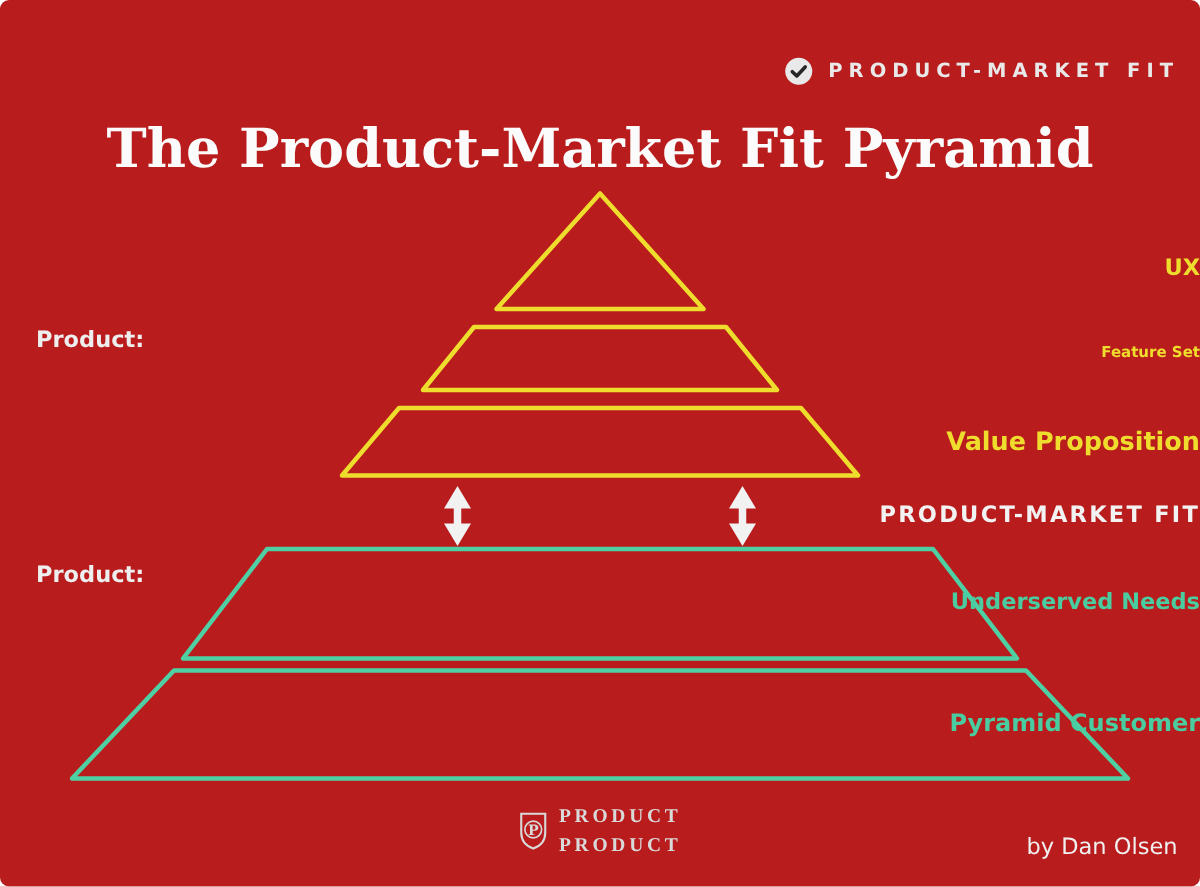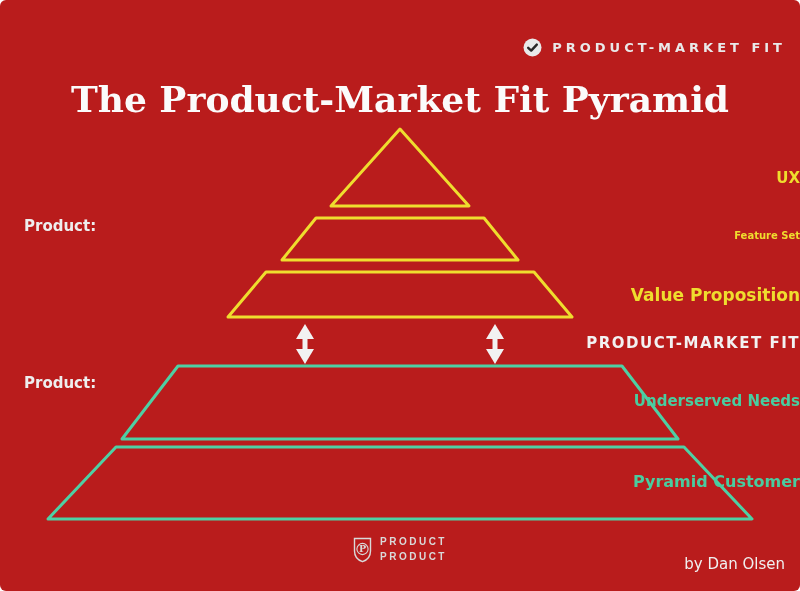--- a/index.html
+++ b/index.html
@@ -69,23 +69,23 @@
   .logo {
     position: absolute;
     left: 0; right: 0; top: 535px;
     display: flex;
     justify-content: center;
     align-items: center;
     gap: 8px;
   }
   .logo-text {
     color: #d9d9d9;
-    font-family: Liberation Sans, sans-serif;
+    font-family: Liberation Serif, serif;
     font-weight: bold;
-    font-size: 10px;
+    font-size: 13px;
     letter-spacing: 2.5px;
     line-height: 1.45;
   }
 
   .credit {
     right: 15px;
     top: 555px;
     color: #f0f0f0;
     font-size: 15px;
     font-weight: normal;

